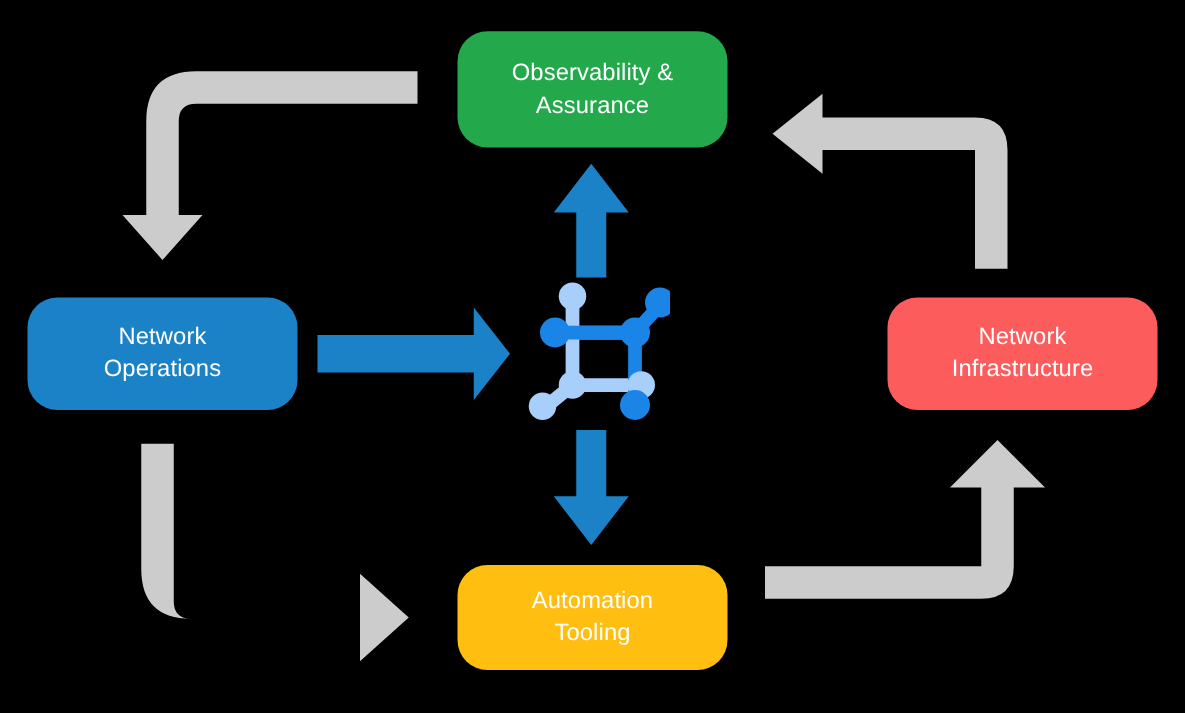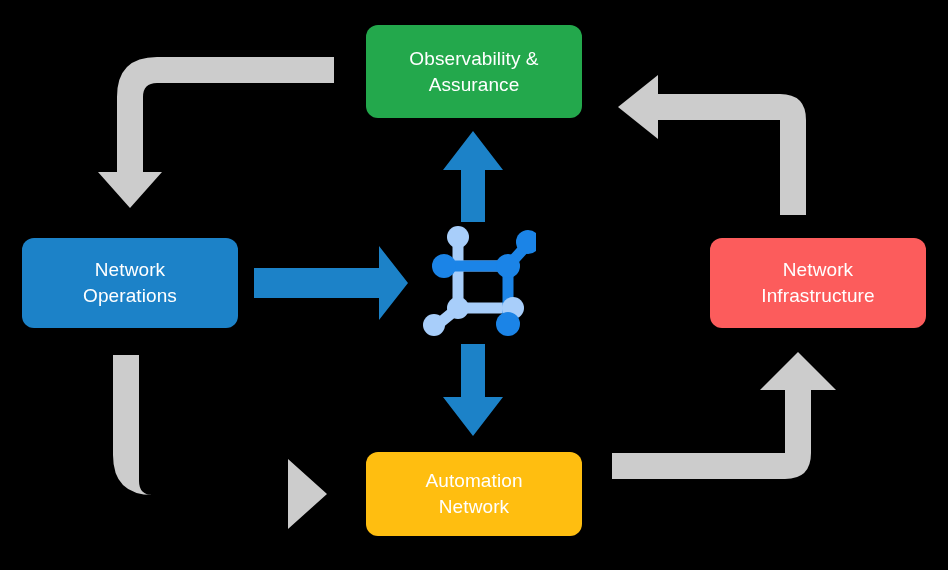--- a/index.html
+++ b/index.html
@@ -18,21 +18,21 @@
     width: 948px;
     height: 570px;
     background: #000000;
   }
   .node-box {
     position: absolute;
     display: flex;
     align-items: center;
     justify-content: center;
     text-align: center;
-    border-radius: 12px;
+    border-radius: 24px;
     color: #ffffff;
     font-size: 19px;
     line-height: 1.35;
     font-weight: 400;
     letter-spacing: 0.1px;
     box-sizing: border-box;
     padding: 6px 10px;
     white-space: pre-line;
   }
   #box-observability {
@@ -112,21 +112,21 @@
   <div class="node-box" id="box-observability" style="background:#23A84C;">Observability &amp;
 Assurance</div>
 
   <div class="node-box" id="box-operations" style="background:#1C82C8;">Network
 Operations</div>
 
   <div class="node-box" id="box-infrastructure" style="background:#FC5C5C;">Network
 Infrastructure</div>
 
   <div class="node-box" id="box-automation" style="background:#FFBE10;">Automation
-Network</div>
+Tooling</div>
 
   <svg class="svg-layer" viewBox="0 0 948 570" xmlns="http://www.w3.org/2000/svg">
 
     <path fill="#1C82C8" d="M 254,268 L 379,268
              L 379,246
              L 408,283
              L 379,320
              L 379,298
              L 254,298 Z"></path>
 

